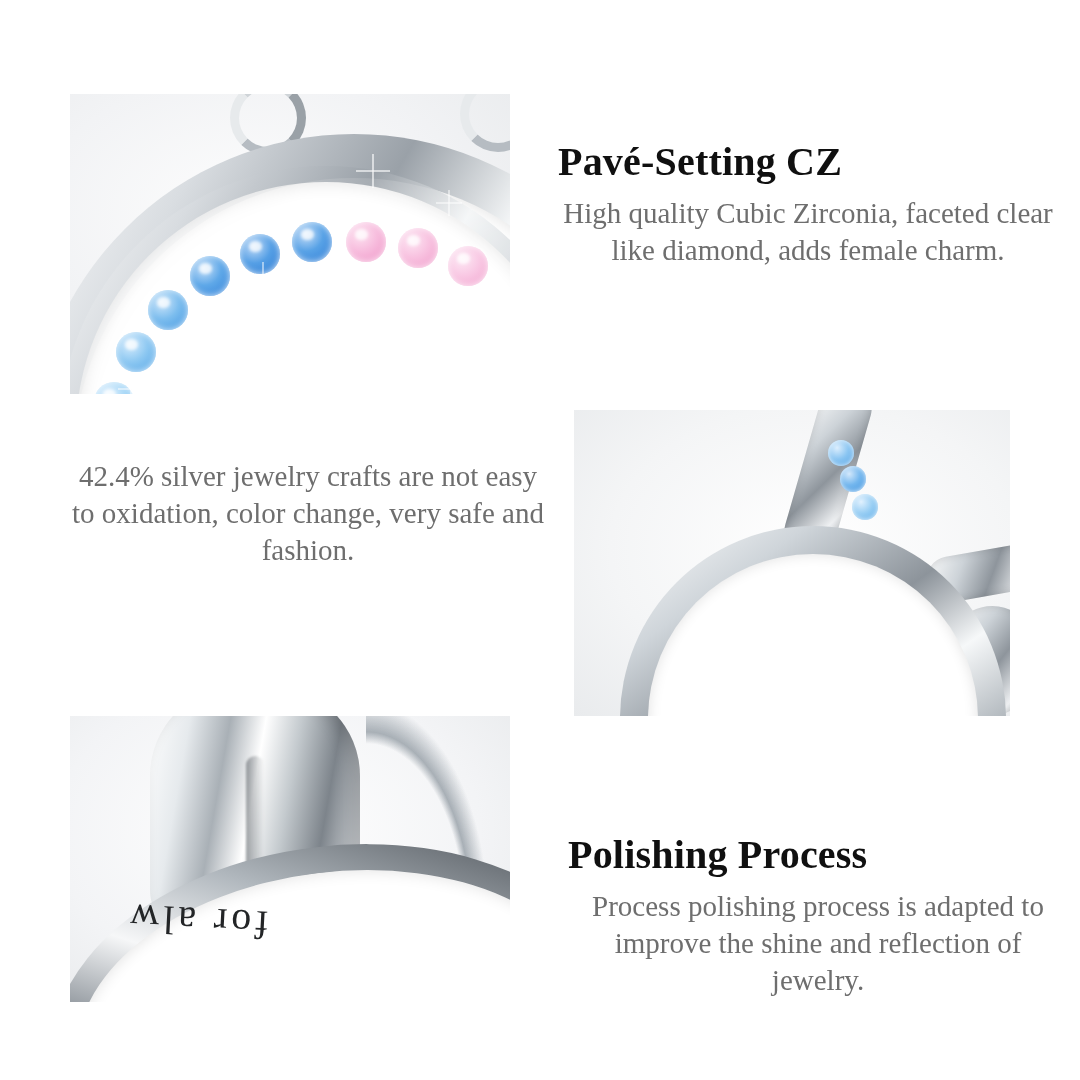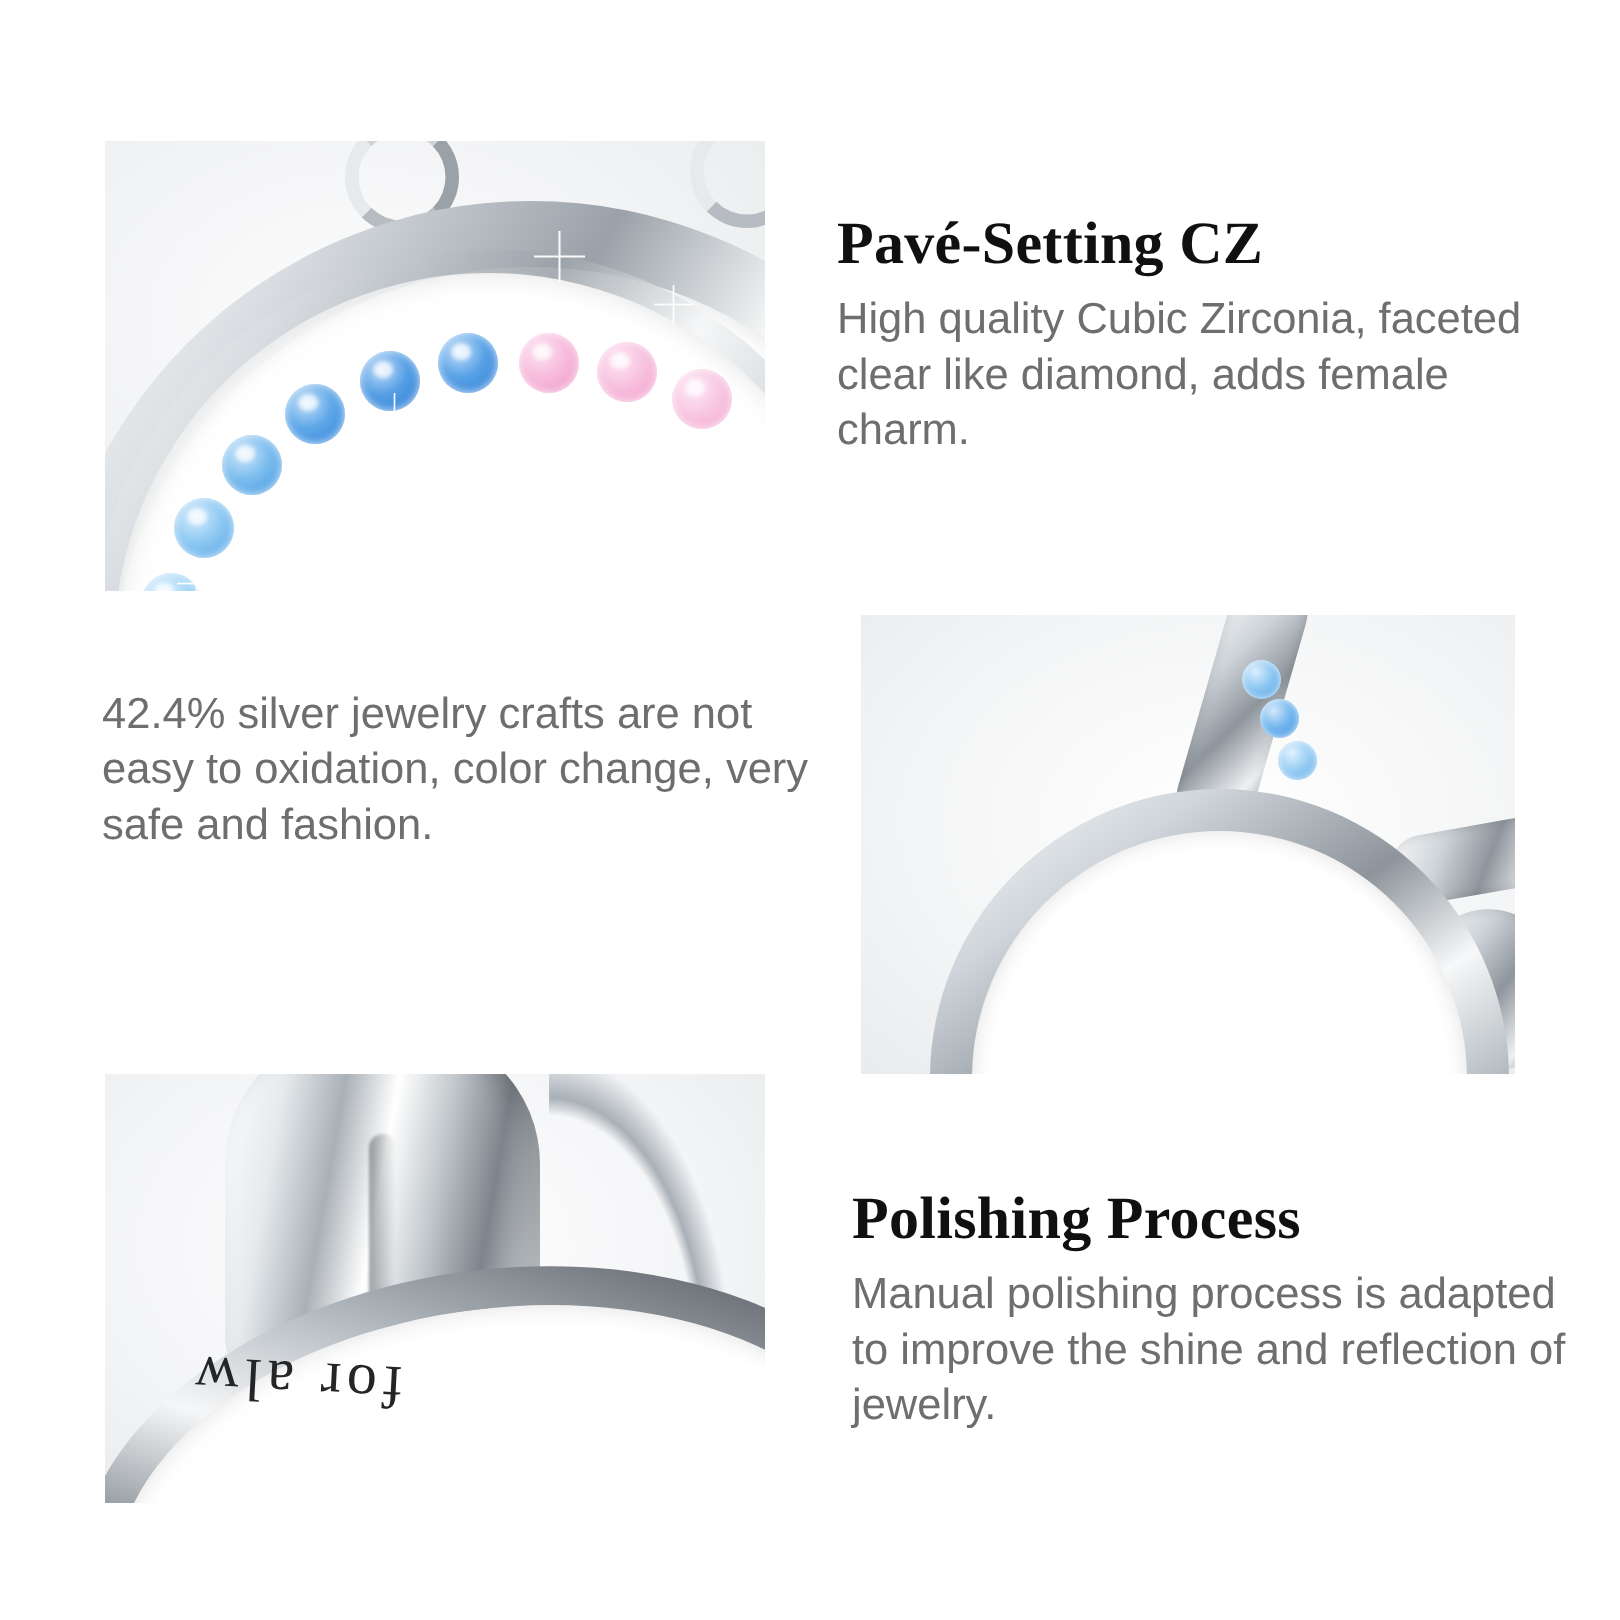--- a/index.html
+++ b/index.html
@@ -40,25 +40,26 @@
   .heading {
     font-family: "Liberation Serif", serif;
     font-size: 40px;
     color: #101010;
     line-height: 1.12;
     margin: 0 0 10px 0;
     letter-spacing: 0.2px;
     white-space: nowrap;
   }
   .body-text {
-    font-family: Liberation Sans, sans-serif;
+    font-family: Liberation Serif, serif;
     font-size: 29px;
     color: #6e6e6e;
     line-height: 1.28;
     margin: 0;
+    text-align: center;
   }
 
   
   #panel-pave {
     left: 70px;
     top: 94px;
     width: 440px;
     height: 300px;
     background: radial-gradient(ellipse at 40% 40%, #fdfdfd 0%, #f2f3f5 55%, #e8eaec 100%);
   }
@@ -226,21 +227,21 @@
     font-family: "Liberation Serif", serif;
     font-size: 40px;
     color: #232527;
     transform: rotate(183deg);
     letter-spacing: 4px;
   }
 
   
   #text-pave { left: 558px; top: 140px; width: 500px; }
   #text-silver { left: 68px; top: 458px; width: 480px; }
-  #text-polish { left: 568px; top: 790px; width: 500px; }
+  #text-polish { left: 568px; top: 833px; width: 500px; }
 </style>
 </head>
 <body>
 
 <div class="page">
 
   <div class="photo" id="panel-pave">
     <div class="frame-inner">
 
       <div class="bail" style="left:160px; top:-14px;"></div>
@@ -300,16 +301,16 @@
       <div class="cat-body"></div>
       <div class="cat-leg"></div>
       <div class="cat-tail"></div>
       <div class="ring-band-bottom"></div>
       <div class="engrave-bottom">for alw</div>
     </div>
   </div>
 
   <div class="textblock" id="text-polish">
     <h2 class="heading">Polishing Process</h2>
-    <p class="body-text">Manual polishing process is adapted to improve the shine and reflection of jewelry.</p>
+    <p class="body-text">Process polishing process is adapted to improve the shine and reflection of jewelry.</p>
   </div>
 
 </div>
 
 </body></html>

